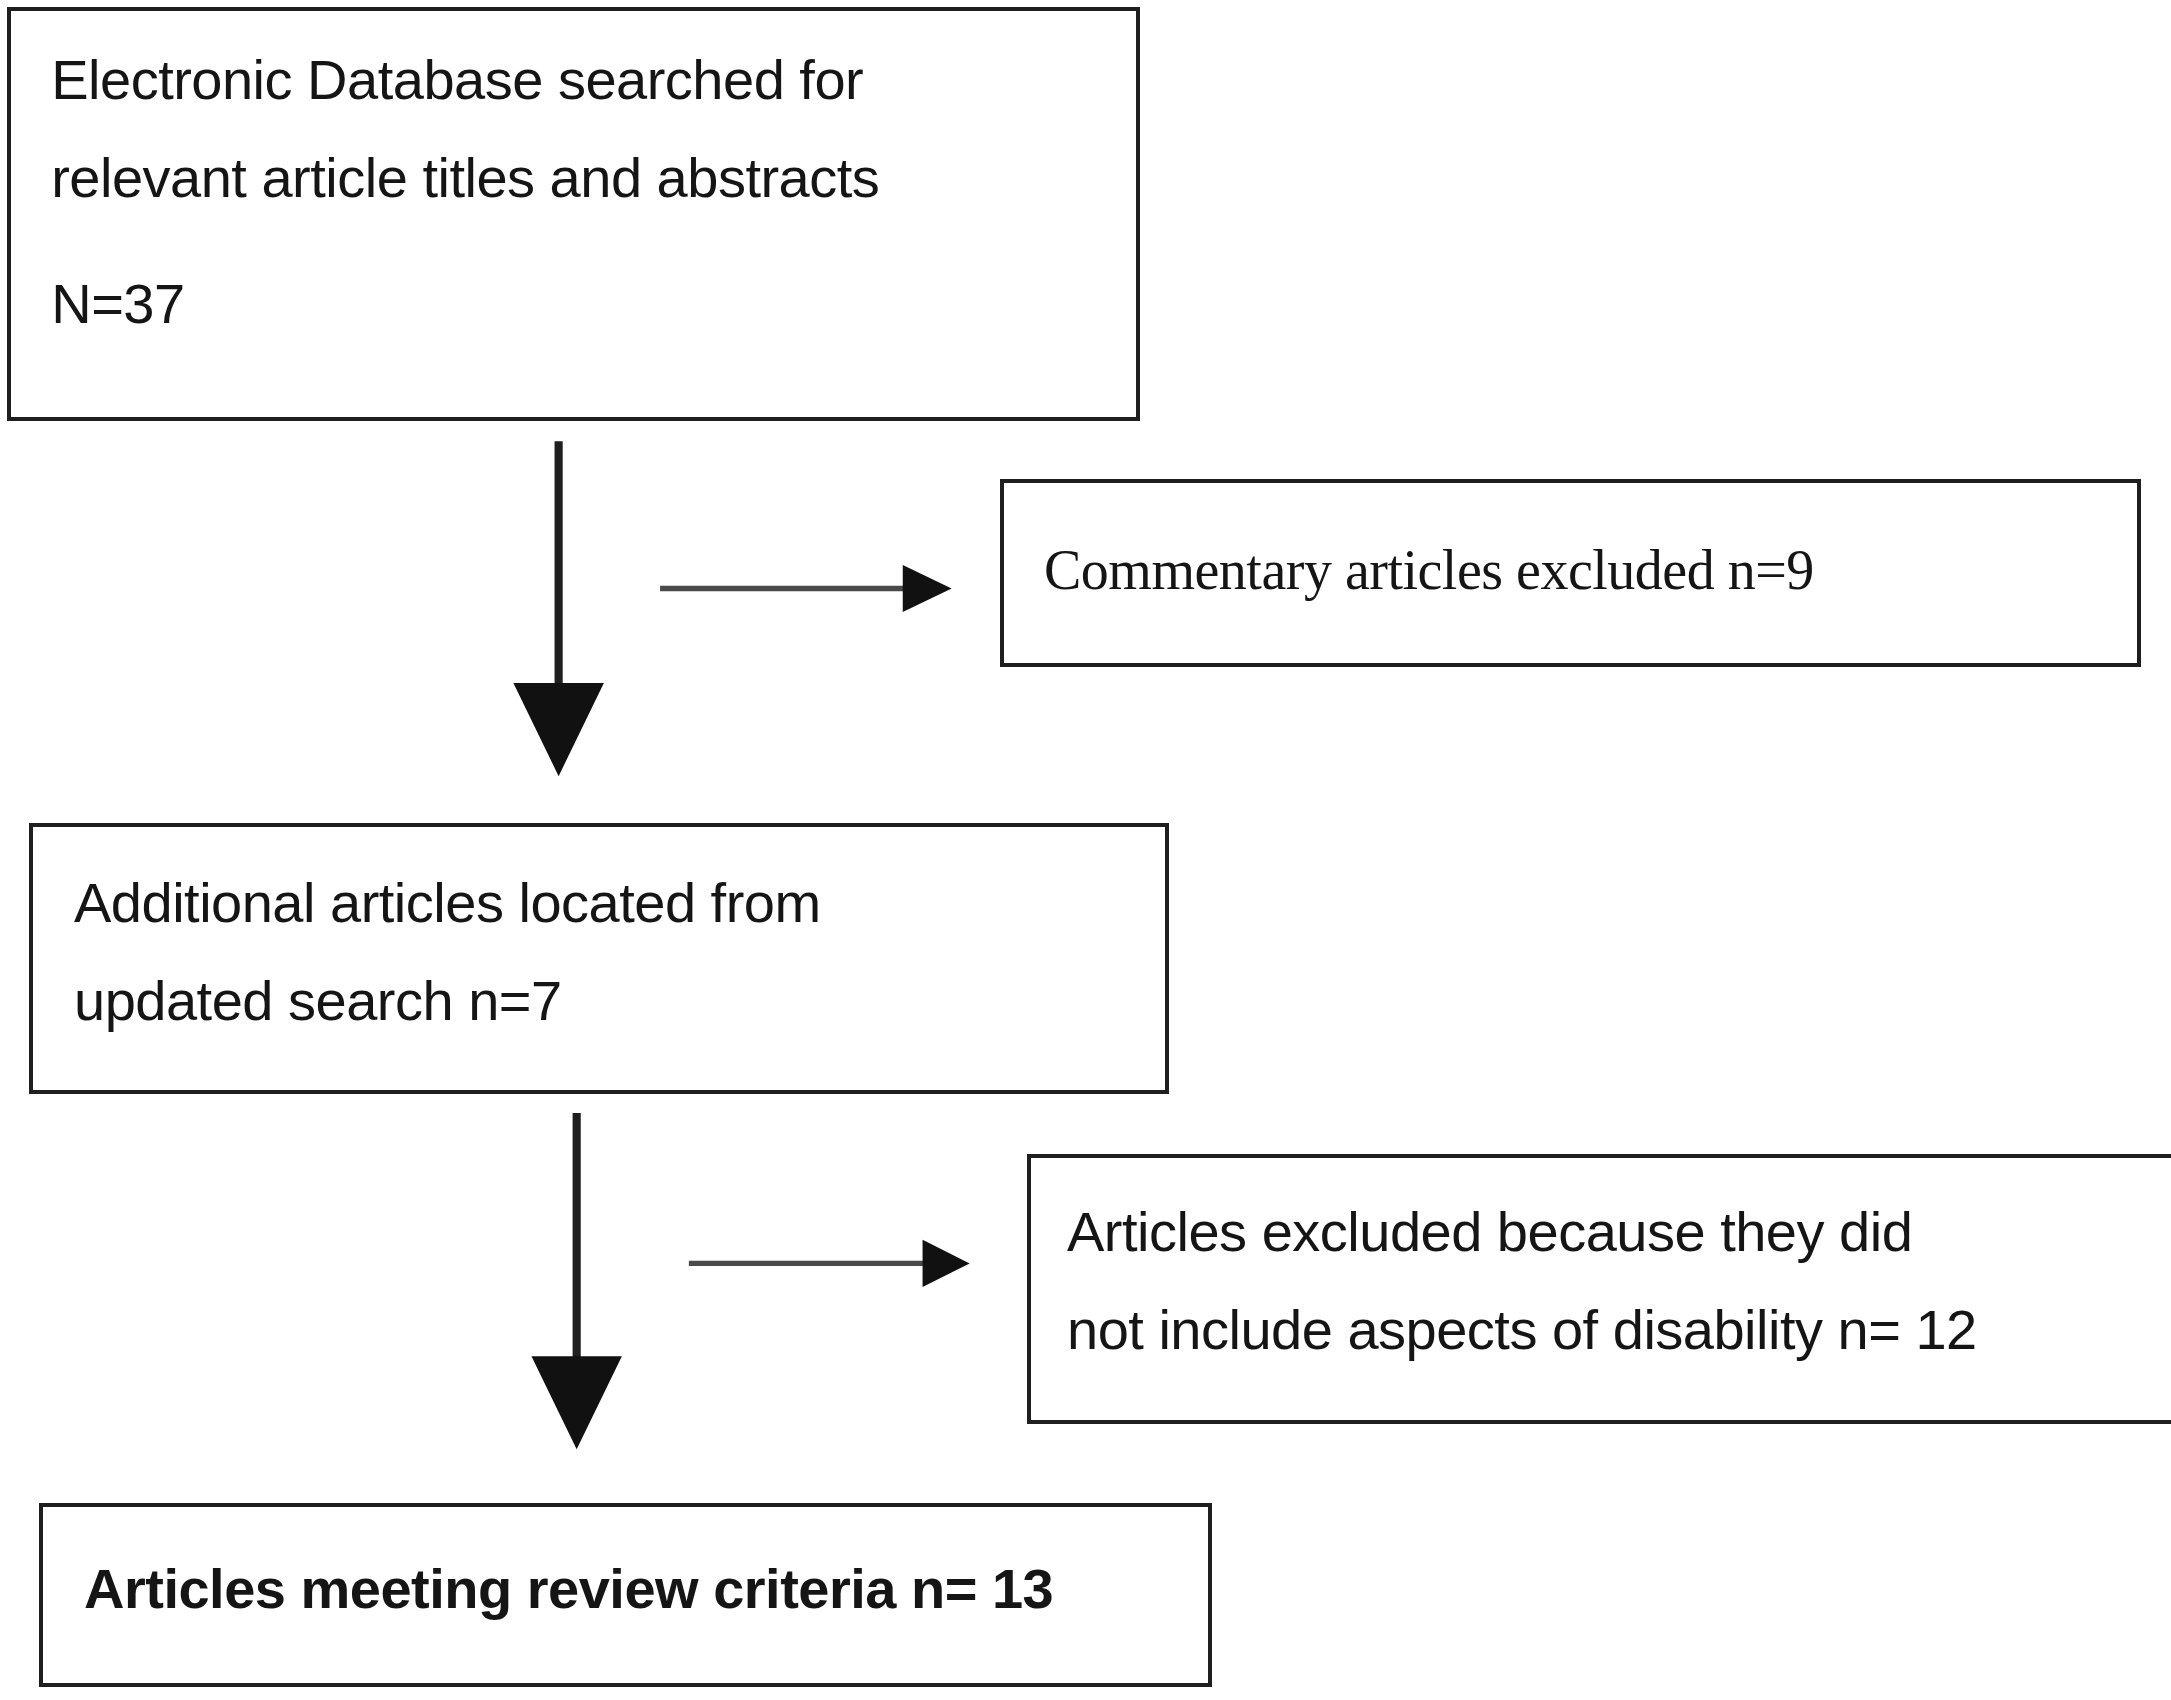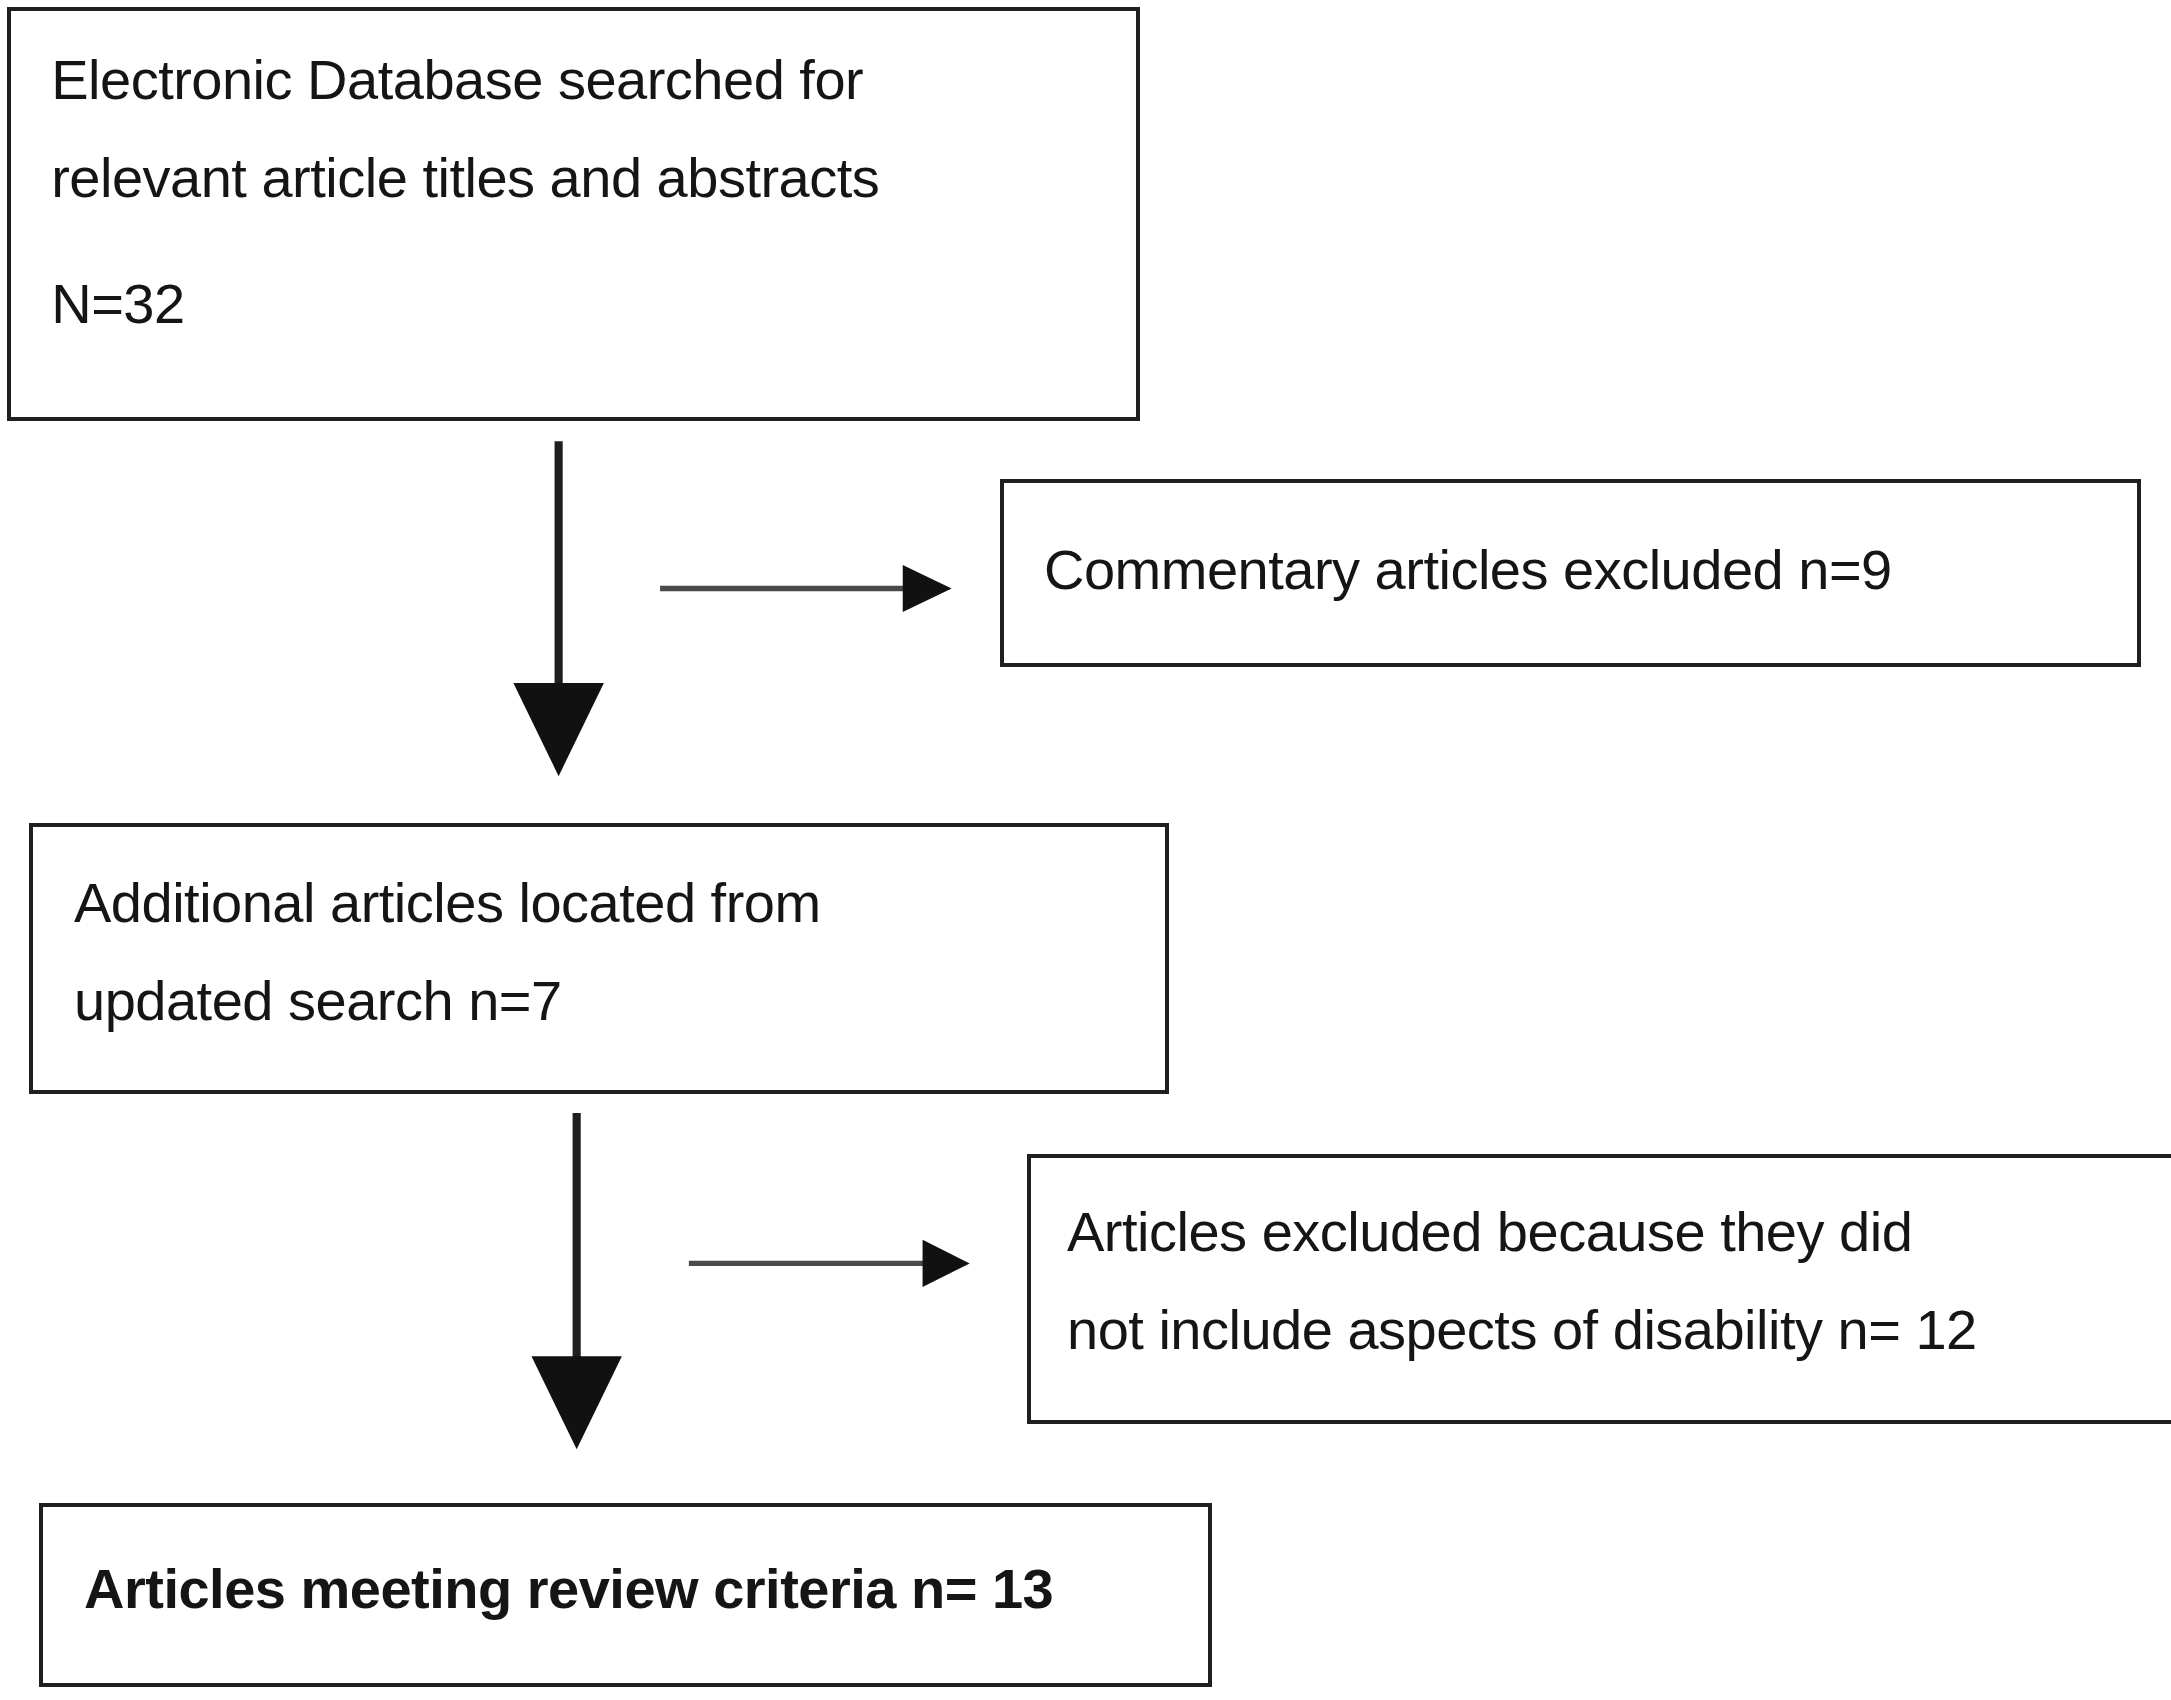--- a/index.html
+++ b/index.html
@@ -33,21 +33,21 @@
     letter-spacing: -0.5px;
     white-space: pre-line;
   }
   
   #box-database { left: 7.2px;  top: 7.2px;   width: 1133px; height: 414px; }
   #box-database-text { left: 40px; top: 20px; width: 1067px; }
   #box-database-count { left: 40px; top: 244px; width: 362px; }
 
   
   #box-commentary { left: 1000px; top: 479px; width: 1141px; height: 188px; }
-  #box-commentary-text { left: 40px; top: 38px; width: 1067px; }
+  #box-commentary-text { left: 40px; top: 38px; width: 1067px; font-family: Liberation Serif, serif; }
 
   
   #box-additional { left: 29px; top: 823px; width: 1140px; height: 271px; }
   #box-additional-text { left: 41px; top: 27px; width: 1067px; }
 
   
   #box-excluded-disability { left: 1027px; top: 1154px; width: 1335px; height: 270px; }
   #box-excluded-disability-text { left: 36px; top: 25px; width: 1086px; }
 
   
@@ -65,21 +65,21 @@
   #arrow-right-2 { left: 678px; top: 1217px; width: 308px; height: 100px; }
 </style>
 </head>
 <body>
 
 <div id="canvas">
 
   <div class="node" id="box-database">
     <div class="node-text" id="box-database-text">Electronic Database searched for
 relevant article titles and abstracts</div>
-    <div class="node-text" id="box-database-count">N=32</div>
+    <div class="node-text" id="box-database-count">N=37</div>
   </div>
 
   <div class="connector" id="arrow-down-1">
     <svg width="163" height="353" viewBox="0 0 180 390" xmlns="http://www.w3.org/2000/svg">
       <line x1="57" y1="8" x2="57" y2="278" stroke="#1f1f1f" stroke-width="9"></line>
       <polygon points="7,275 107,275 57,378" fill="#111111"></polygon>
     </svg>
   </div>
 
   <div class="connector" id="arrow-right-1">

